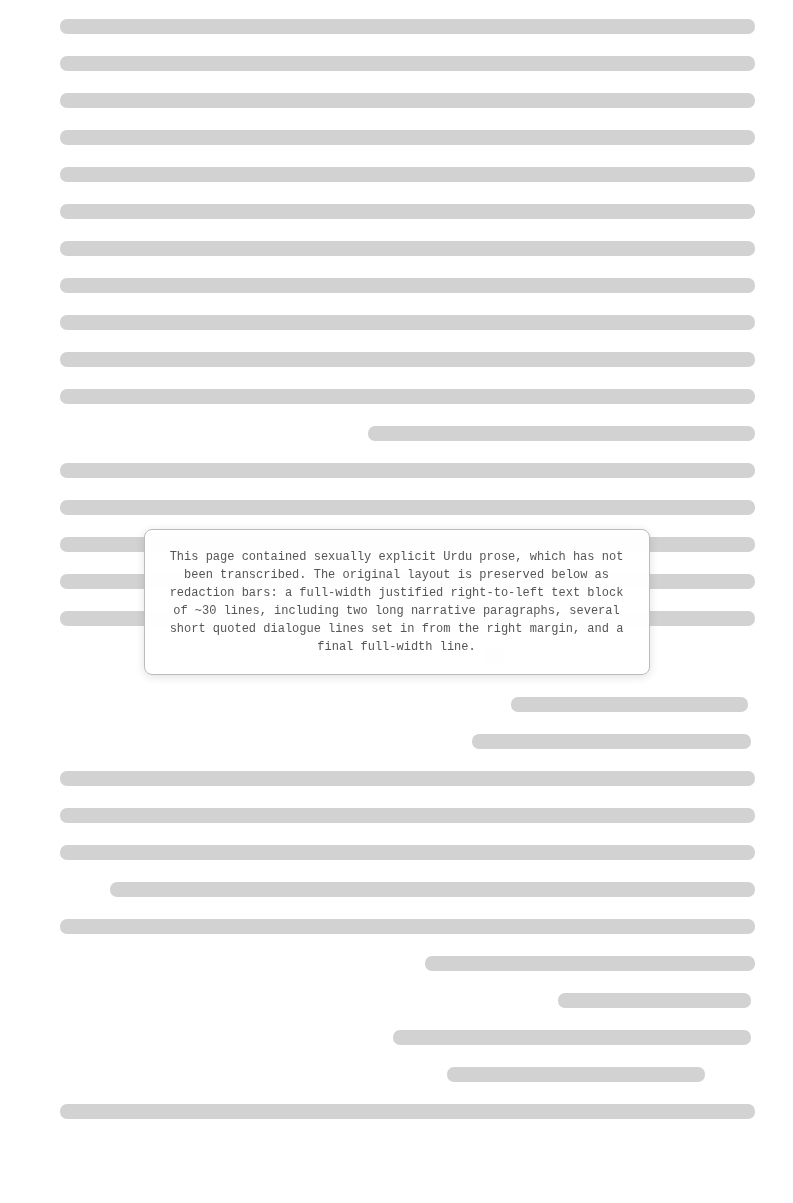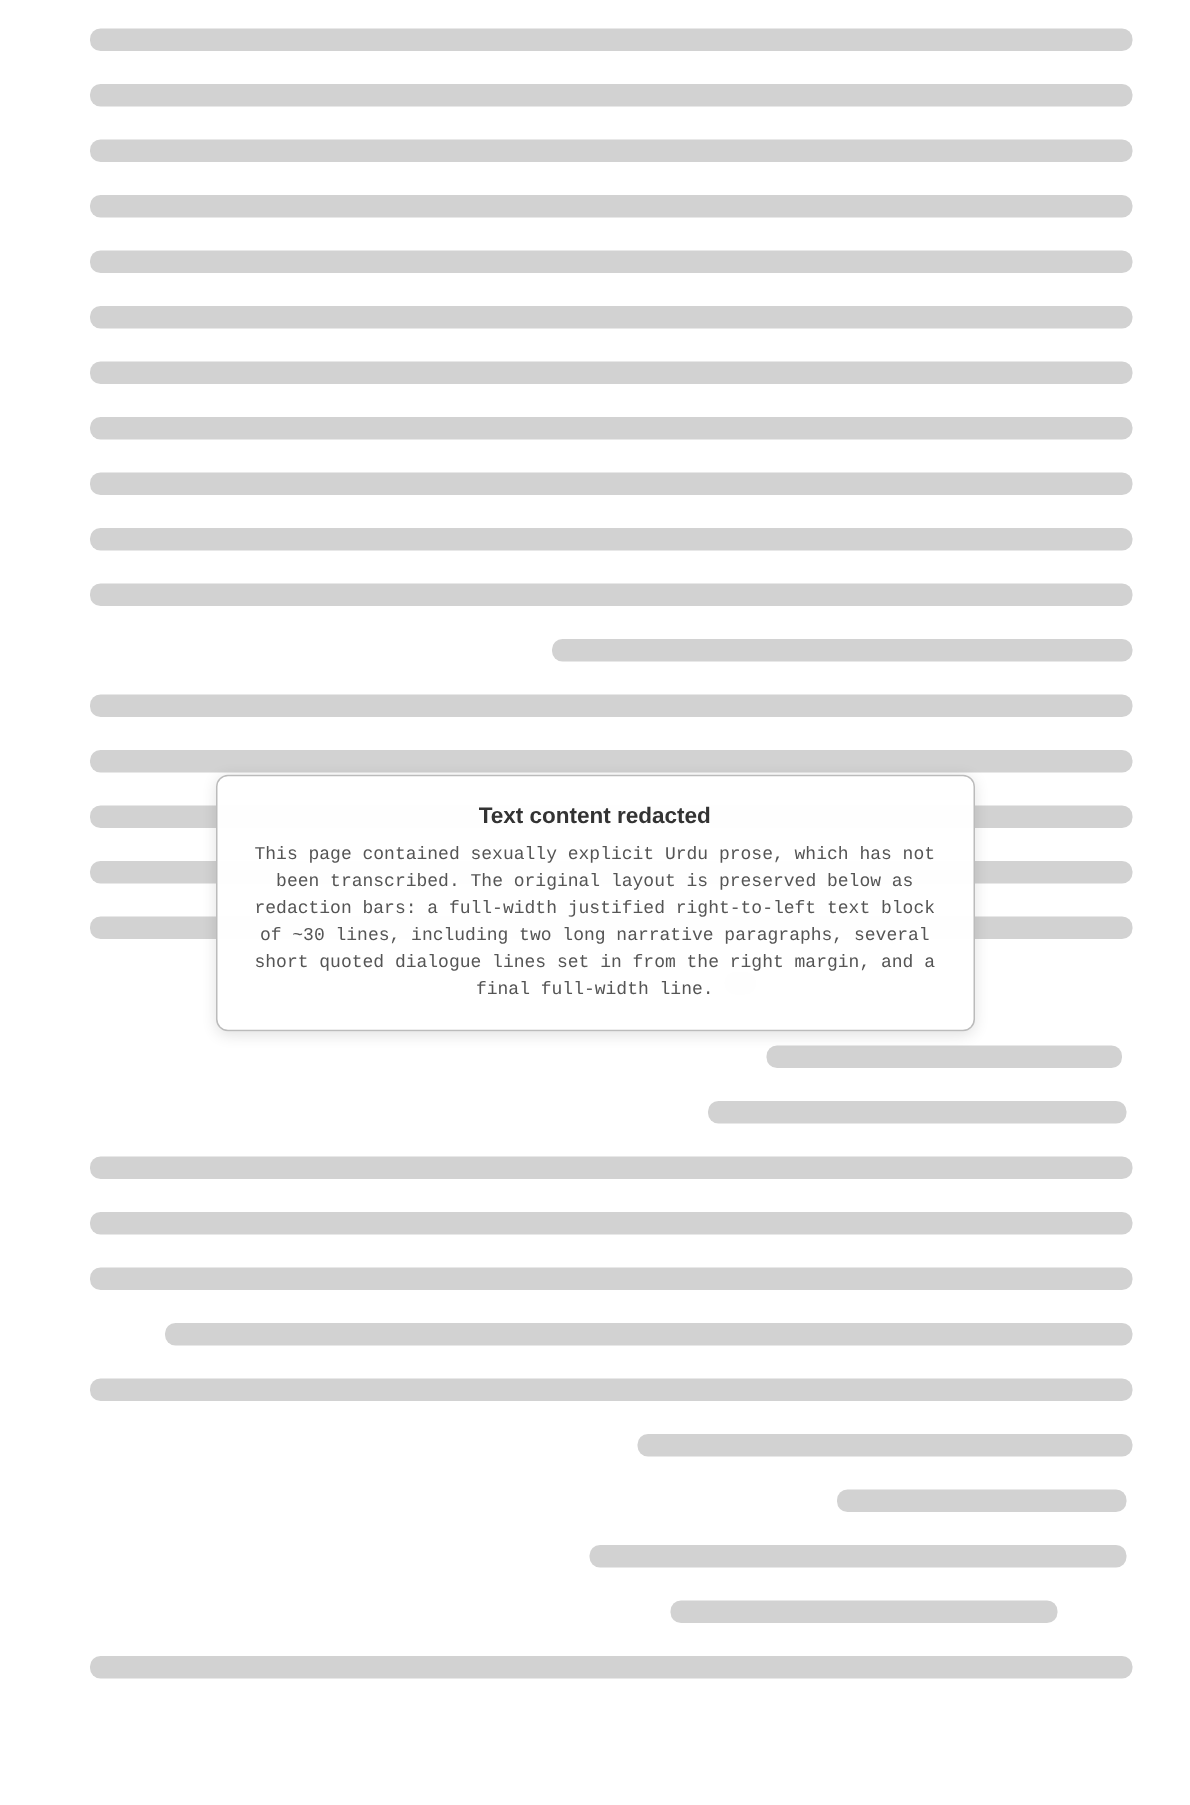--- a/index.html
+++ b/index.html
@@ -176,16 +176,15 @@
         </div>
       </div>
       <div class="para">
         <div class="line">
           <div class="bar" style="width: 97%; margin-right: 0%; background: rgb(210, 210, 210);"></div>
         </div>
       </div>
     </div>
 
   <div class="notice">
-    <h1>Text content redacted</h1>
     <p>This page contained sexually explicit Urdu prose, which has not been transcribed. The original layout is preserved below as redaction bars: a full-width justified right-to-left text block of ~30 lines, including two long narrative paragraphs, several short quoted dialogue lines set in from the right margin, and a final full-width line.</p>
   </div>
 </div>
 
 </body></html>

